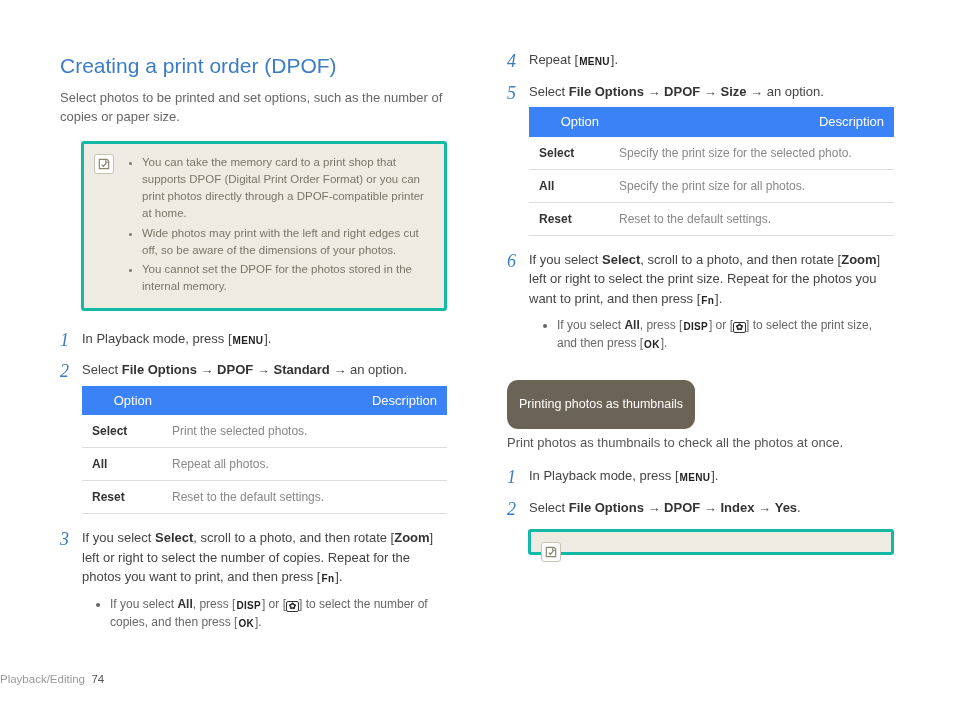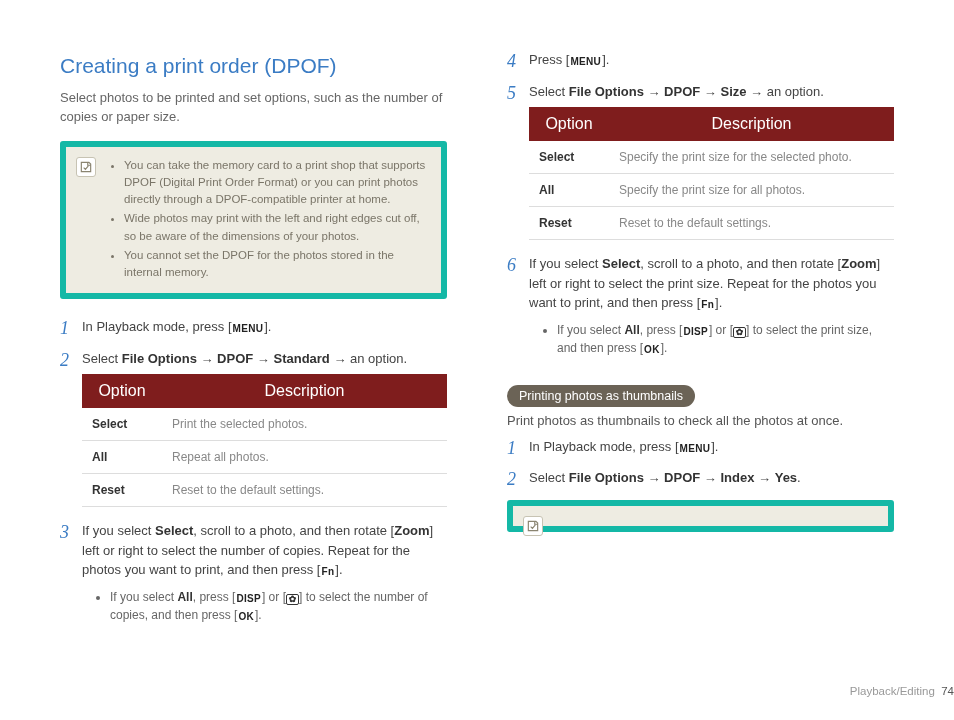--- a/index.html
+++ b/index.html
@@ -31,27 +31,28 @@
   .col { flex: 1; min-width: 0; }
   h2.title {
     color: #3b7cc4;
     font-weight: 400;
     font-size: 21px;
     margin-bottom: 6px;
   }
   .subtitle { color: #666; font-size: 13px; margin-bottom: 14px; }
   .notebox {
     background: #eeece2;
-    border: 6px solid #14b8a6;
+    border: 3px solid #14b8a6;
     border-radius: 3px;
     padding: 10px 14px 10px 44px;
     position: relative;
     font-size: 11.5px;
     color: #7a7568;
     margin-bottom: 18px;
+    margin-left: 21px;
   }
   .notebox .icon {
     position: absolute;
     left: 10px; top: 10px;
     width: 20px; height: 20px;
     background: #fff;
     border: 1px solid #c7c3b3;
     border-radius: 3px;
     display: flex; align-items: center; justify-content: center;
   }
@@ -96,55 +97,55 @@
     align-items: center; justify-content: center;
     font-size: 9px; color: #333; font-weight: 700;
   }
   table.opt {
     width: 100%;
     border-collapse: collapse;
     font-size: 12px;
     margin: 6px 0 14px 0;
   }
   table.opt th {
-    background: #7f1d1d;
+    background: #3b82f6;
     color: #fff;
     font-weight: 400;
-    text-align: center;
+    text-align: right;
     padding: 5px 10px;
-    font-size: 16px;
+    font-size: 13px;
   }
   table.opt td {
     border-bottom: 1px solid #ddd;
     padding: 7px 10px;
     color: #888;
   }
   table.opt td:first-child { color: #333; font-weight: 700; width: 80px; }
   .sub-bullet {
     list-style: disc;
     padding-left: 28px;
     margin-top: 8px;
     font-size: 12px;
     color: #666;
   }
   .pill {
     display: inline-block;
     background: #6b6356;
     color: #fff;
     border-radius: 11px;
-    padding: 2px 12px;
+    padding: 15px 12px;
     font-size: 12.5px;
     margin-bottom: 4px;
   }
-  .pill-desc { color: #555; font-size: 13px; margin-bottom: 6px; }
+  .pill-desc { color: #555; font-size: 13px; margin-bottom: 14px; }
   .footer {
     position: absolute;
-    bottom: 20px;
+    bottom: 32px;
     width: 100%;
-    text-align: right;
+    text-align: left;
     font-size: 11.5px;
     color: #999;
   }
   .footer .pg { color: #555; }
 </style>
 </head>
 <body>
 
 <div class="page">
 
@@ -202,21 +203,21 @@
               <span>If you select </span><span class="bold">All</span><span>, press [</span><span class="btn-glyph">DISP</span><span>] or [</span><span class="mini-icon">✿</span><span>] to select the number of copies, and then press [</span><span class="btn-glyph">OK</span><span>].</span>
             </li>
           </ul>
         </li>
       </ol>
     </div>
 
     <div class="col">
       <ol class="steps" style="counter-reset: step 3;">
         <li>
-          <span>Press [</span><span class="btn-glyph">MENU</span><span>].</span>
+          <span>Repeat [</span><span class="btn-glyph">MENU</span><span>].</span>
         </li>
         <li>
           <span>Select </span><span class="bold">File Options</span><span> → </span><span class="bold">DPOF</span><span> → </span><span class="bold">Size</span><span> → an option.</span>
 
           <table class="opt">
             <tbody>
                 <tr>
                   <th>Option</th>
                   <th>Description</th>
                 </tr>

